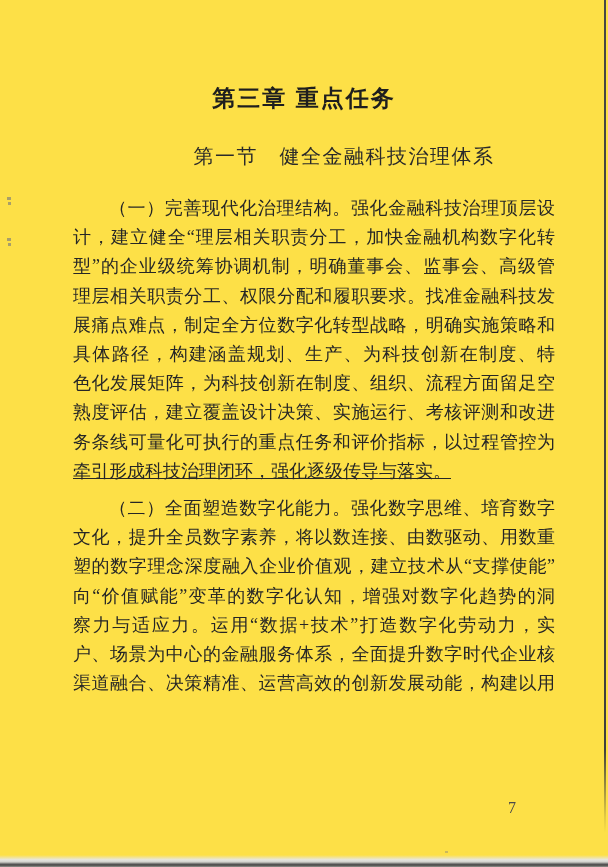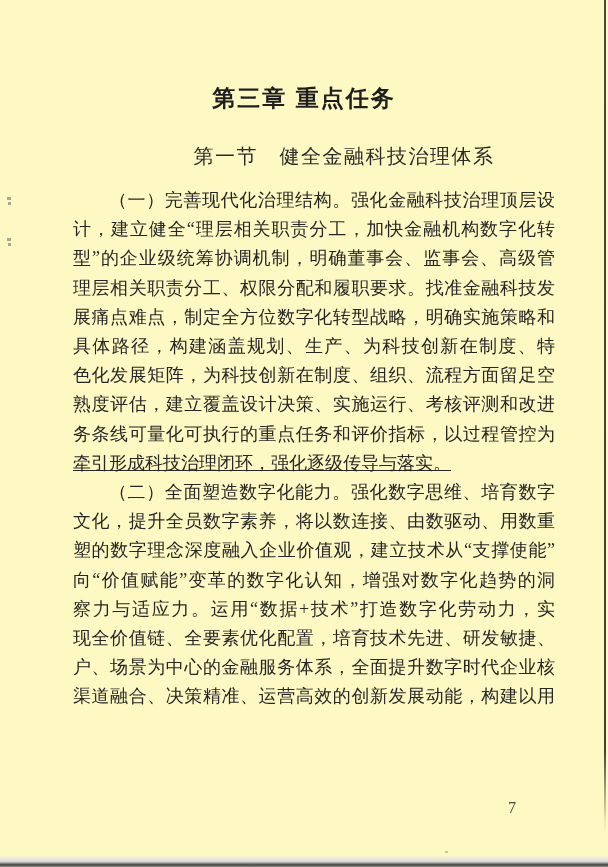--- a/index.html
+++ b/index.html
@@ -1,20 +1,20 @@
 <!DOCTYPE html>
 <html><head>
 <meta charset="utf-8">
 <style>
   html, body { margin: 0; padding: 0; background: #ffffff; }
   .page {
     position: relative;
     width: 608px;
     height: 867px;
-    background: #fef9c3;
+    background: #fde047;
     overflow: hidden;
     font-family: "Liberation Serif", "DejaVu Serif", serif;
     color: #2e2e2e;
   }
   .chapter-title {
     position: absolute;
     top: 83px;
     left: 0;
     width: 100%;
     text-align: center;
@@ -43,21 +43,21 @@
     font-size: 18px;
     line-height: 29.2px;
     color: #262626;
   }
   .tline {
     text-align: justify;
     text-align-last: justify;
     white-space: nowrap;
     overflow: hidden;
   }
-  .para.first-indent .tline:first-child { text-indent: 2em; }
+  .para.first-indent .tline:first-child { text-indent: 2em; margin-top: 8px; }
   .para.last-left .tline:last-child { text-align-last: left; text-decoration: underline; }
   .page-number {
     position: absolute;
     left: 508px;
     top: 799px;
     font-size: 16px;
     color: #4a4a4a;
     letter-spacing: 1px;
   }
   .edge-line-right {
@@ -115,21 +115,20 @@
         <div class="tline">熟度评估，建立覆盖设计决策、实施运行、考核评测和改进</div>
         <div class="tline">务条线可量化可执行的重点任务和评价指标，以过程管控为</div>
         <div class="tline">牵引形成科技治理闭环，强化逐级传导与落实。</div>
       </div>
     <div class="para first-indent">
         <div class="tline">（二）全面塑造数字化能力。强化数字思维、培育数字</div>
         <div class="tline">文化，提升全员数字素养，将以数连接、由数驱动、用数重</div>
         <div class="tline">塑的数字理念深度融入企业价值观，建立技术从“支撑使能”</div>
         <div class="tline">向“价值赋能”变革的数字化认知，增强对数字化趋势的洞</div>
         <div class="tline">察力与适应力。运用“数据+技术”打造数字化劳动力，实</div>
-        <div class="tline">现全价值链、全要素优化配置，培育技术先进、研发敏捷、</div>
         <div class="tline">户、场景为中心的金融服务体系，全面提升数字时代企业核</div>
         <div class="tline">渠道融合、决策精准、运营高效的创新发展动能，构建以用</div>
       </div>
   </div>
 
   <div class="page-number">7</div>
 
   <div class="edge-line-right"></div>
   <div class="bottom-shadow"></div>
   <div class="speck speck-1"></div>

